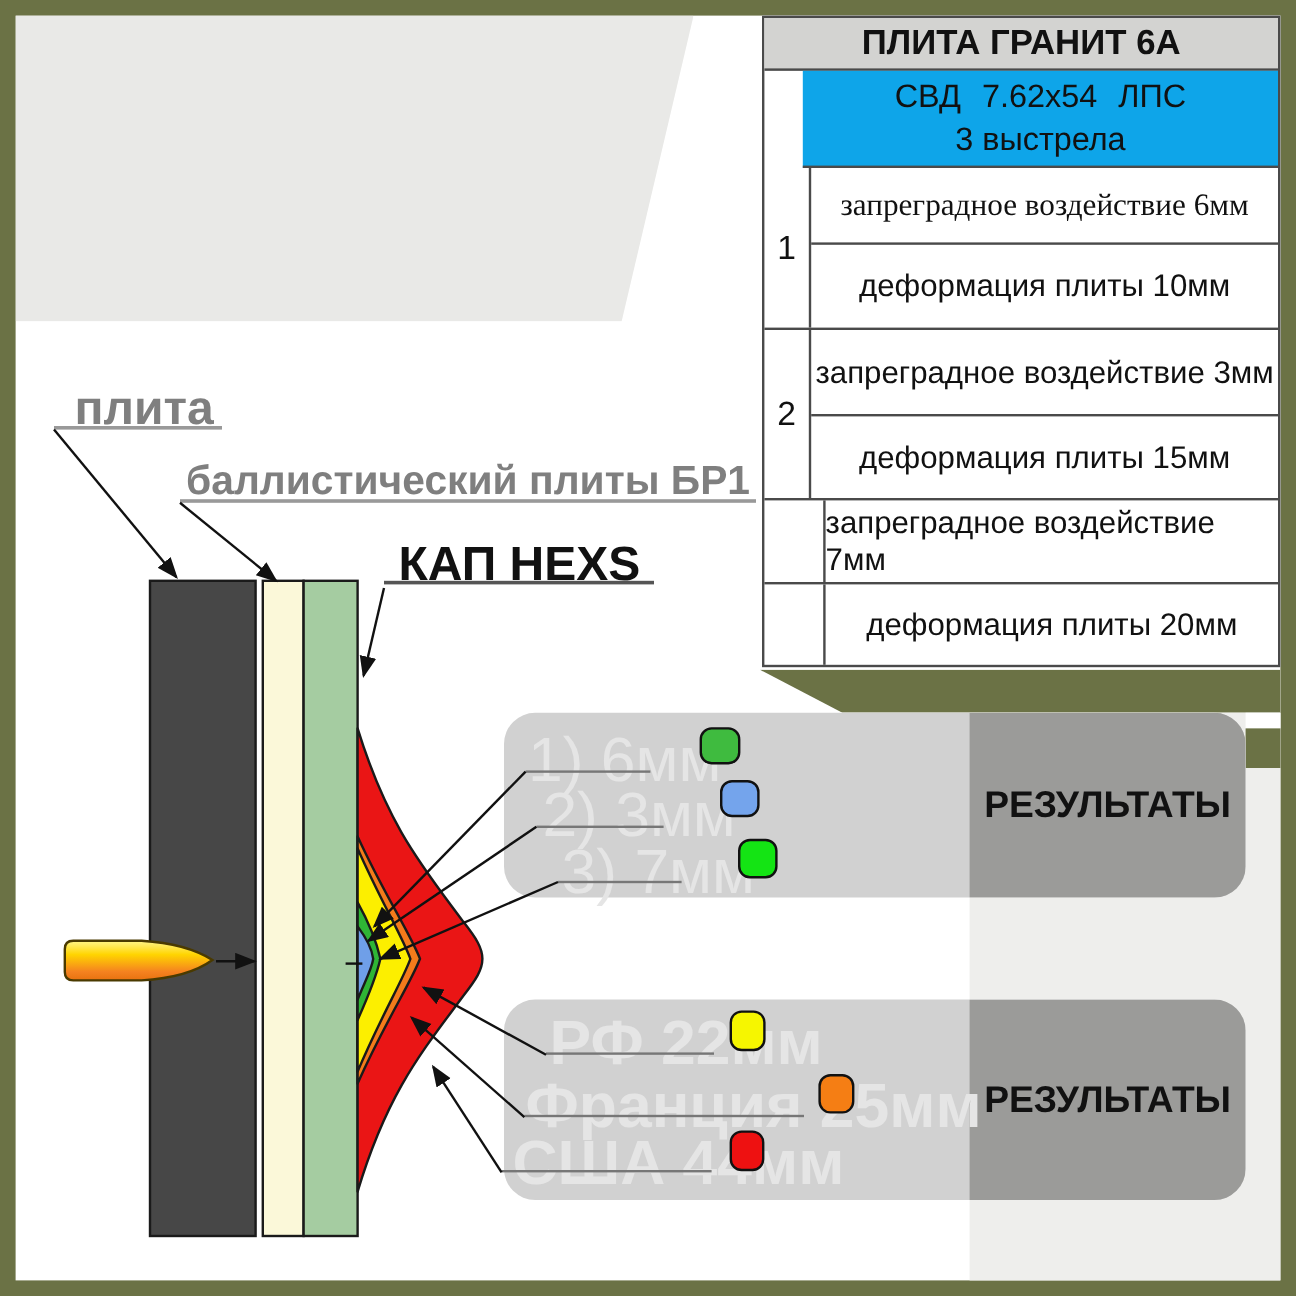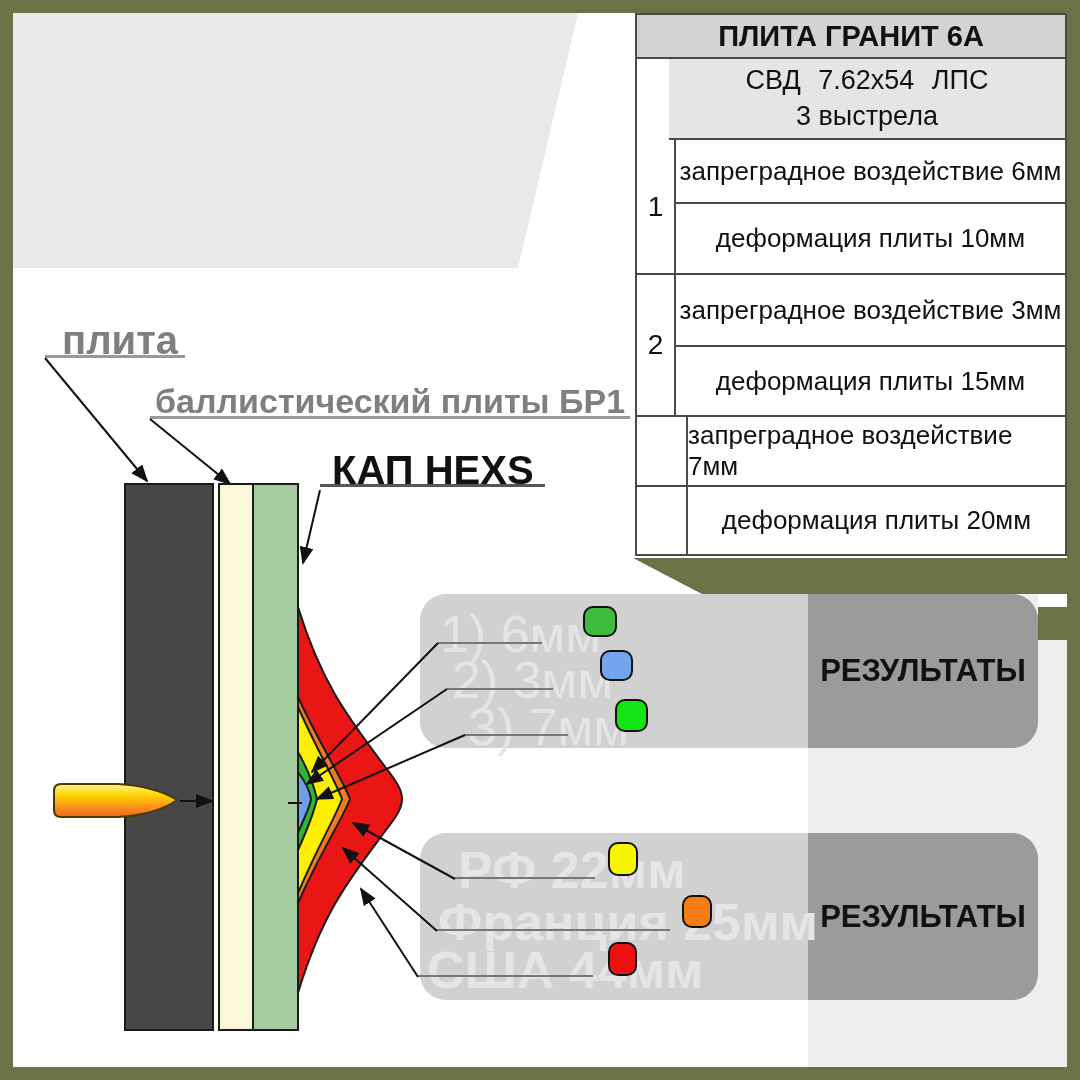--- a/index.html
+++ b/index.html
@@ -13,21 +13,21 @@
   .light-band{left:808px;top:594px;width:259px;height:473px;background:#EEEEEC;}
   .olive-band{left:633px;top:558px;width:434px;height:36px;background:#6B7245;
               clip-path:polygon(0 0,100% 0,100% 100%,69px 100%);}
   .white-strip{left:1038px;top:594px;width:29px;height:13px;background:#FFFFFF;}
   .olive-block{left:1038px;top:607px;width:29px;height:33px;background:#6B7245;}
   
   .tbl{left:635px;top:13px;width:432px;height:543px;background:#fff;border:2px solid #4A4A4A;
        display:flex;flex-direction:column;color:#111;}
   .t-head{height:42px;background:#D3D3D1;border-bottom:2px solid #4A4A4A;display:flex;
           align-items:center;justify-content:center;font-weight:bold;font-size:29px;}
-  .t-sub{height:79px;background:#e5e5e5;border-bottom:2px solid #4A4A4A;display:flex;
+  .t-sub{height:79px;background:#0ea5e9;border-bottom:2px solid #4A4A4A;display:flex;
          flex-direction:column;align-items:center;justify-content:center;font-size:27px;line-height:1.3;margin-left:32px;}
   .t-sub .ws{word-spacing:10px;}
   .grp{display:flex;border-bottom:2px solid #4A4A4A;}
   .grp.last{border-bottom:none;flex:1;}
   .numcell{width:37px;border-right:2px solid #4A4A4A;display:flex;align-items:center;
            justify-content:center;font-size:28px;}
   .txtcol{flex:1;display:flex;flex-direction:column;}
   .tcell{display:flex;align-items:center;justify-content:center;font-size:26px;}
   .tcell.divide{border-bottom:2px solid #4A4A4A;}
   .row3{display:flex;padding-left:12px;}
@@ -110,21 +110,21 @@
   <div class="abs tbl">
     <div class="t-head">ПЛИТА ГРАНИТ 6А</div>
     <div class="t-sub">
       <span class="ws">СВД 7.62х54 ЛПС</span>
       <span>3 выстрела</span>
     </div>
 
     <div class="grp" style="height:133px;">
       <div class="numcell">1</div>
       <div class="txtcol">
-        <div class="tcell divide" style="height:62px;">запреградное воздействие 6мм</div>
+        <div class="tcell divide" style="height:62px;font-family:Liberation Serif, serif;">запреградное воздействие 6мм</div>
         <div class="tcell" style="flex:1;">деформация плиты 10мм</div>
       </div>
     </div>
 
     <div class="grp" style="height:140px;">
       <div class="numcell">2</div>
       <div class="txtcol">
         <div class="tcell divide" style="height:70px;">запреградное воздействие 3мм</div>
         <div class="tcell" style="flex:1;">деформация плиты 15мм</div>
       </div>

